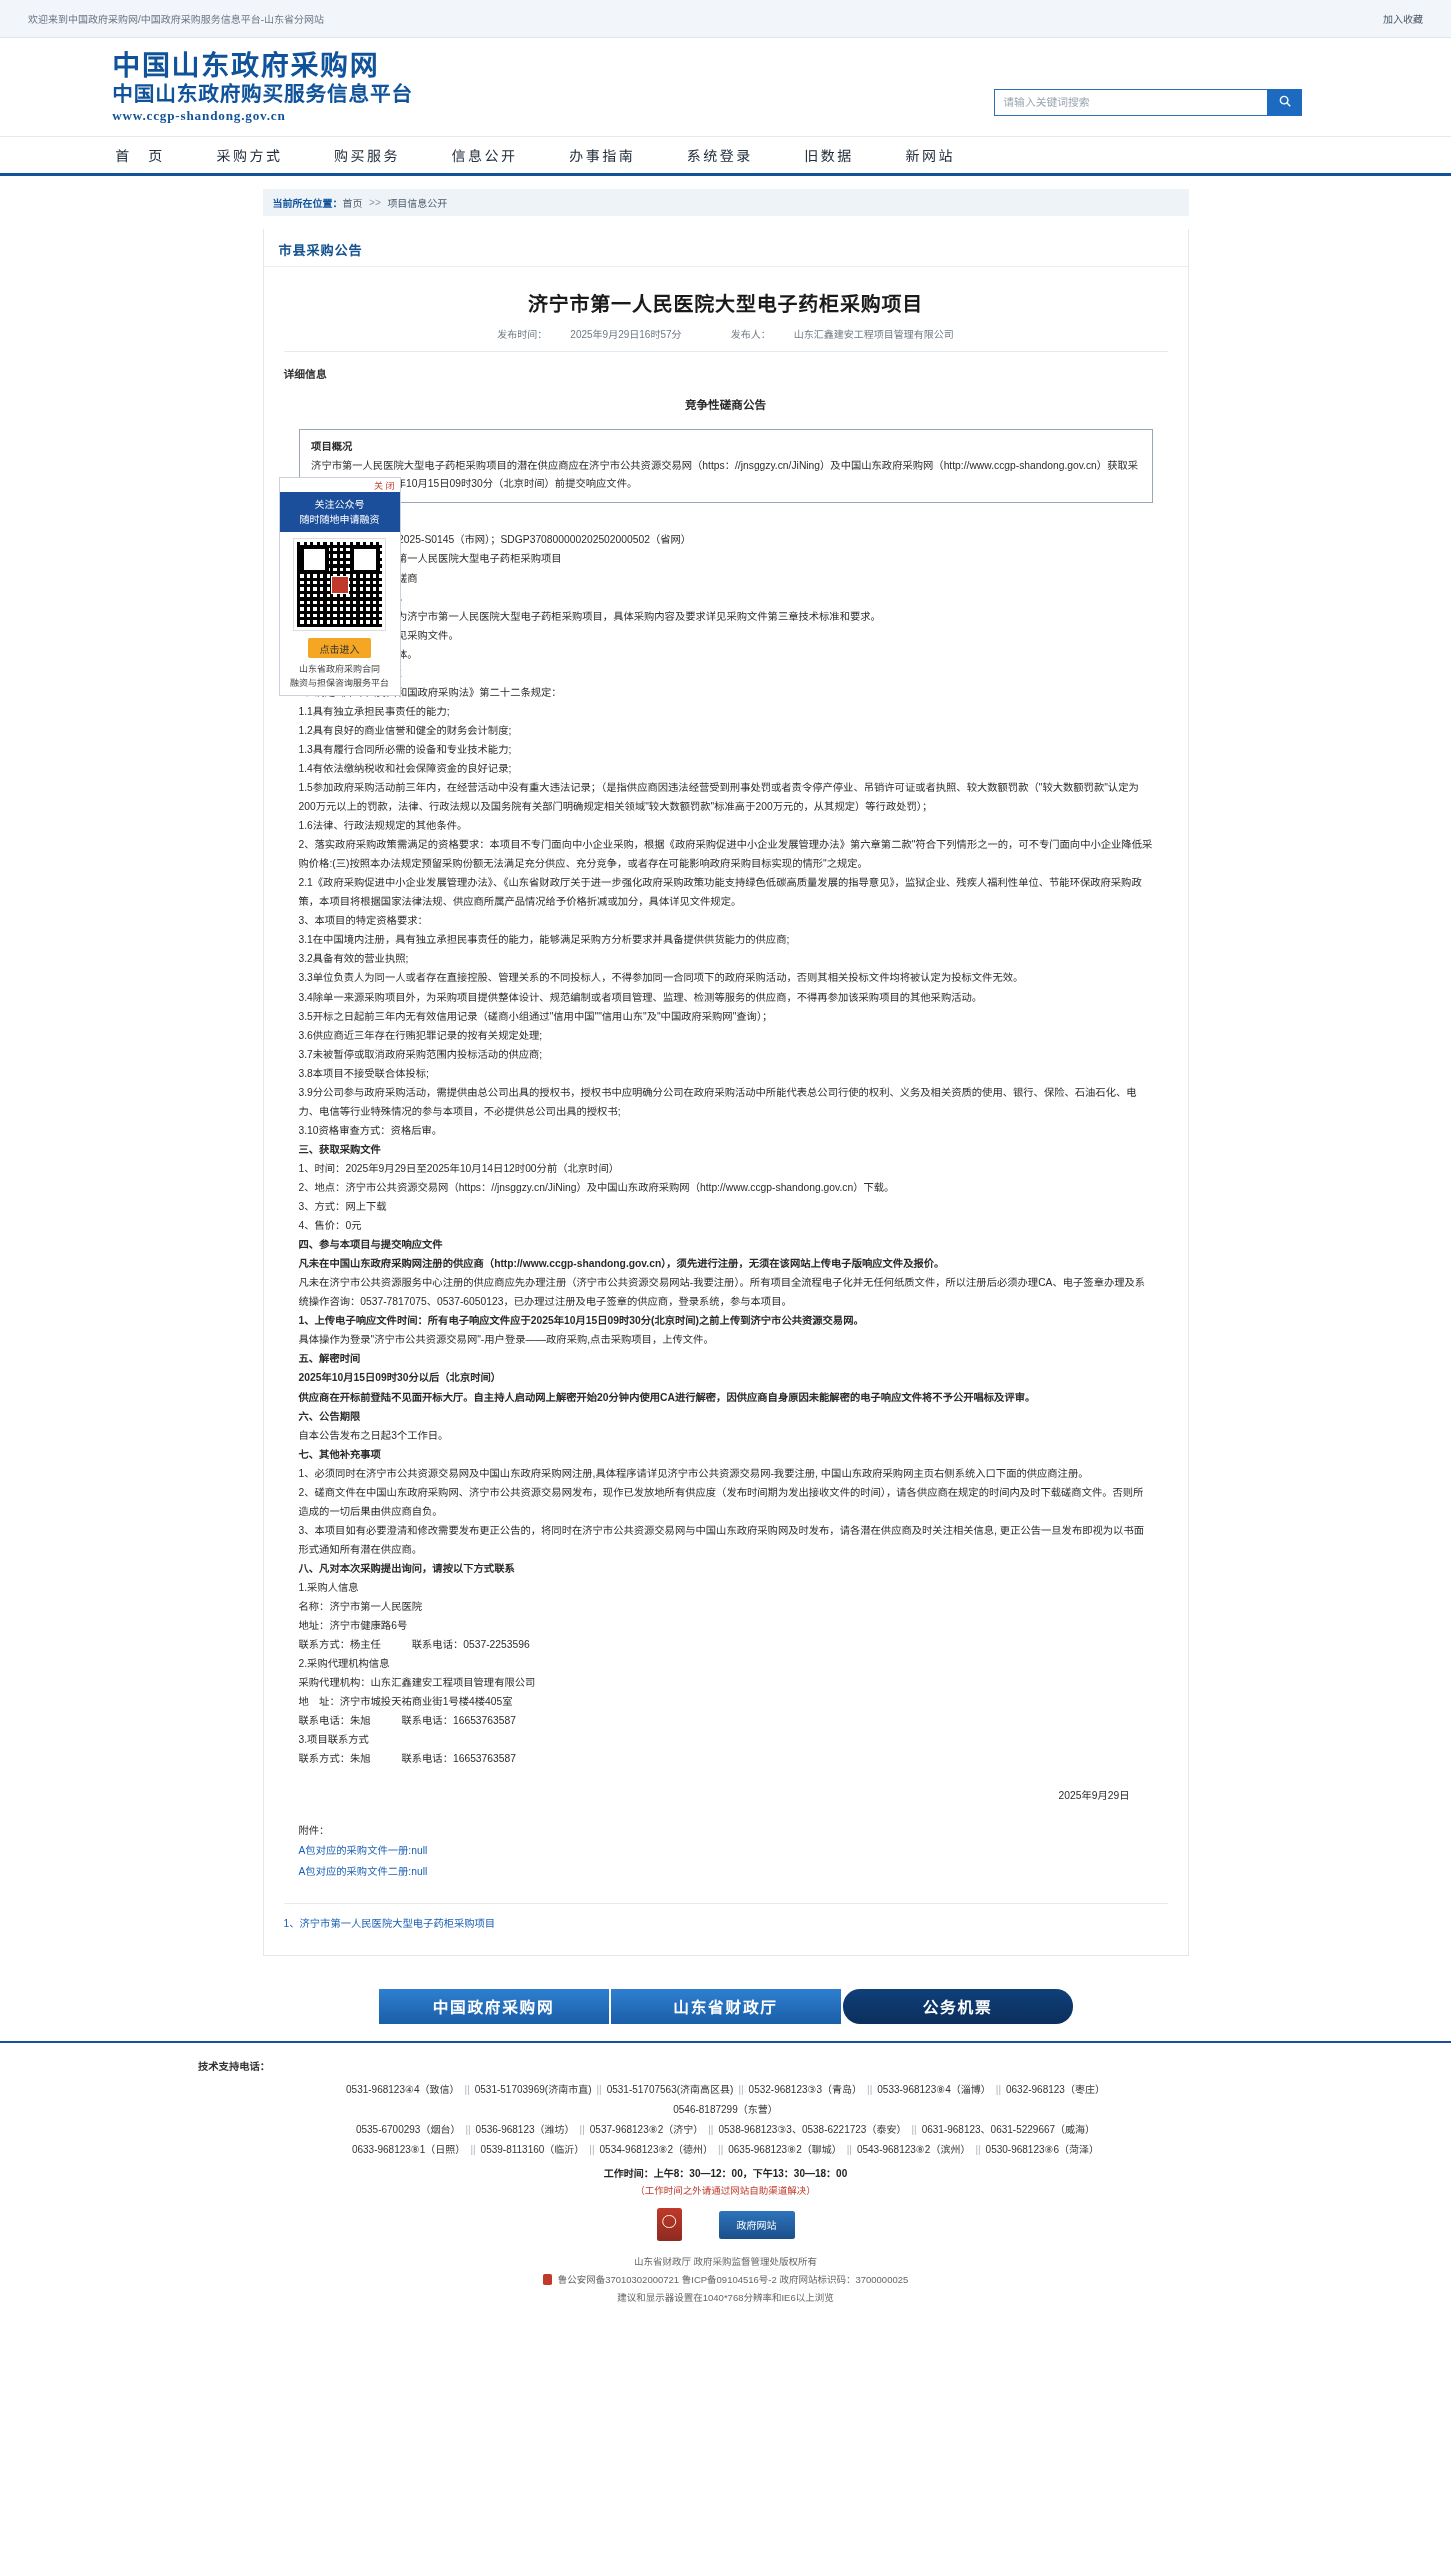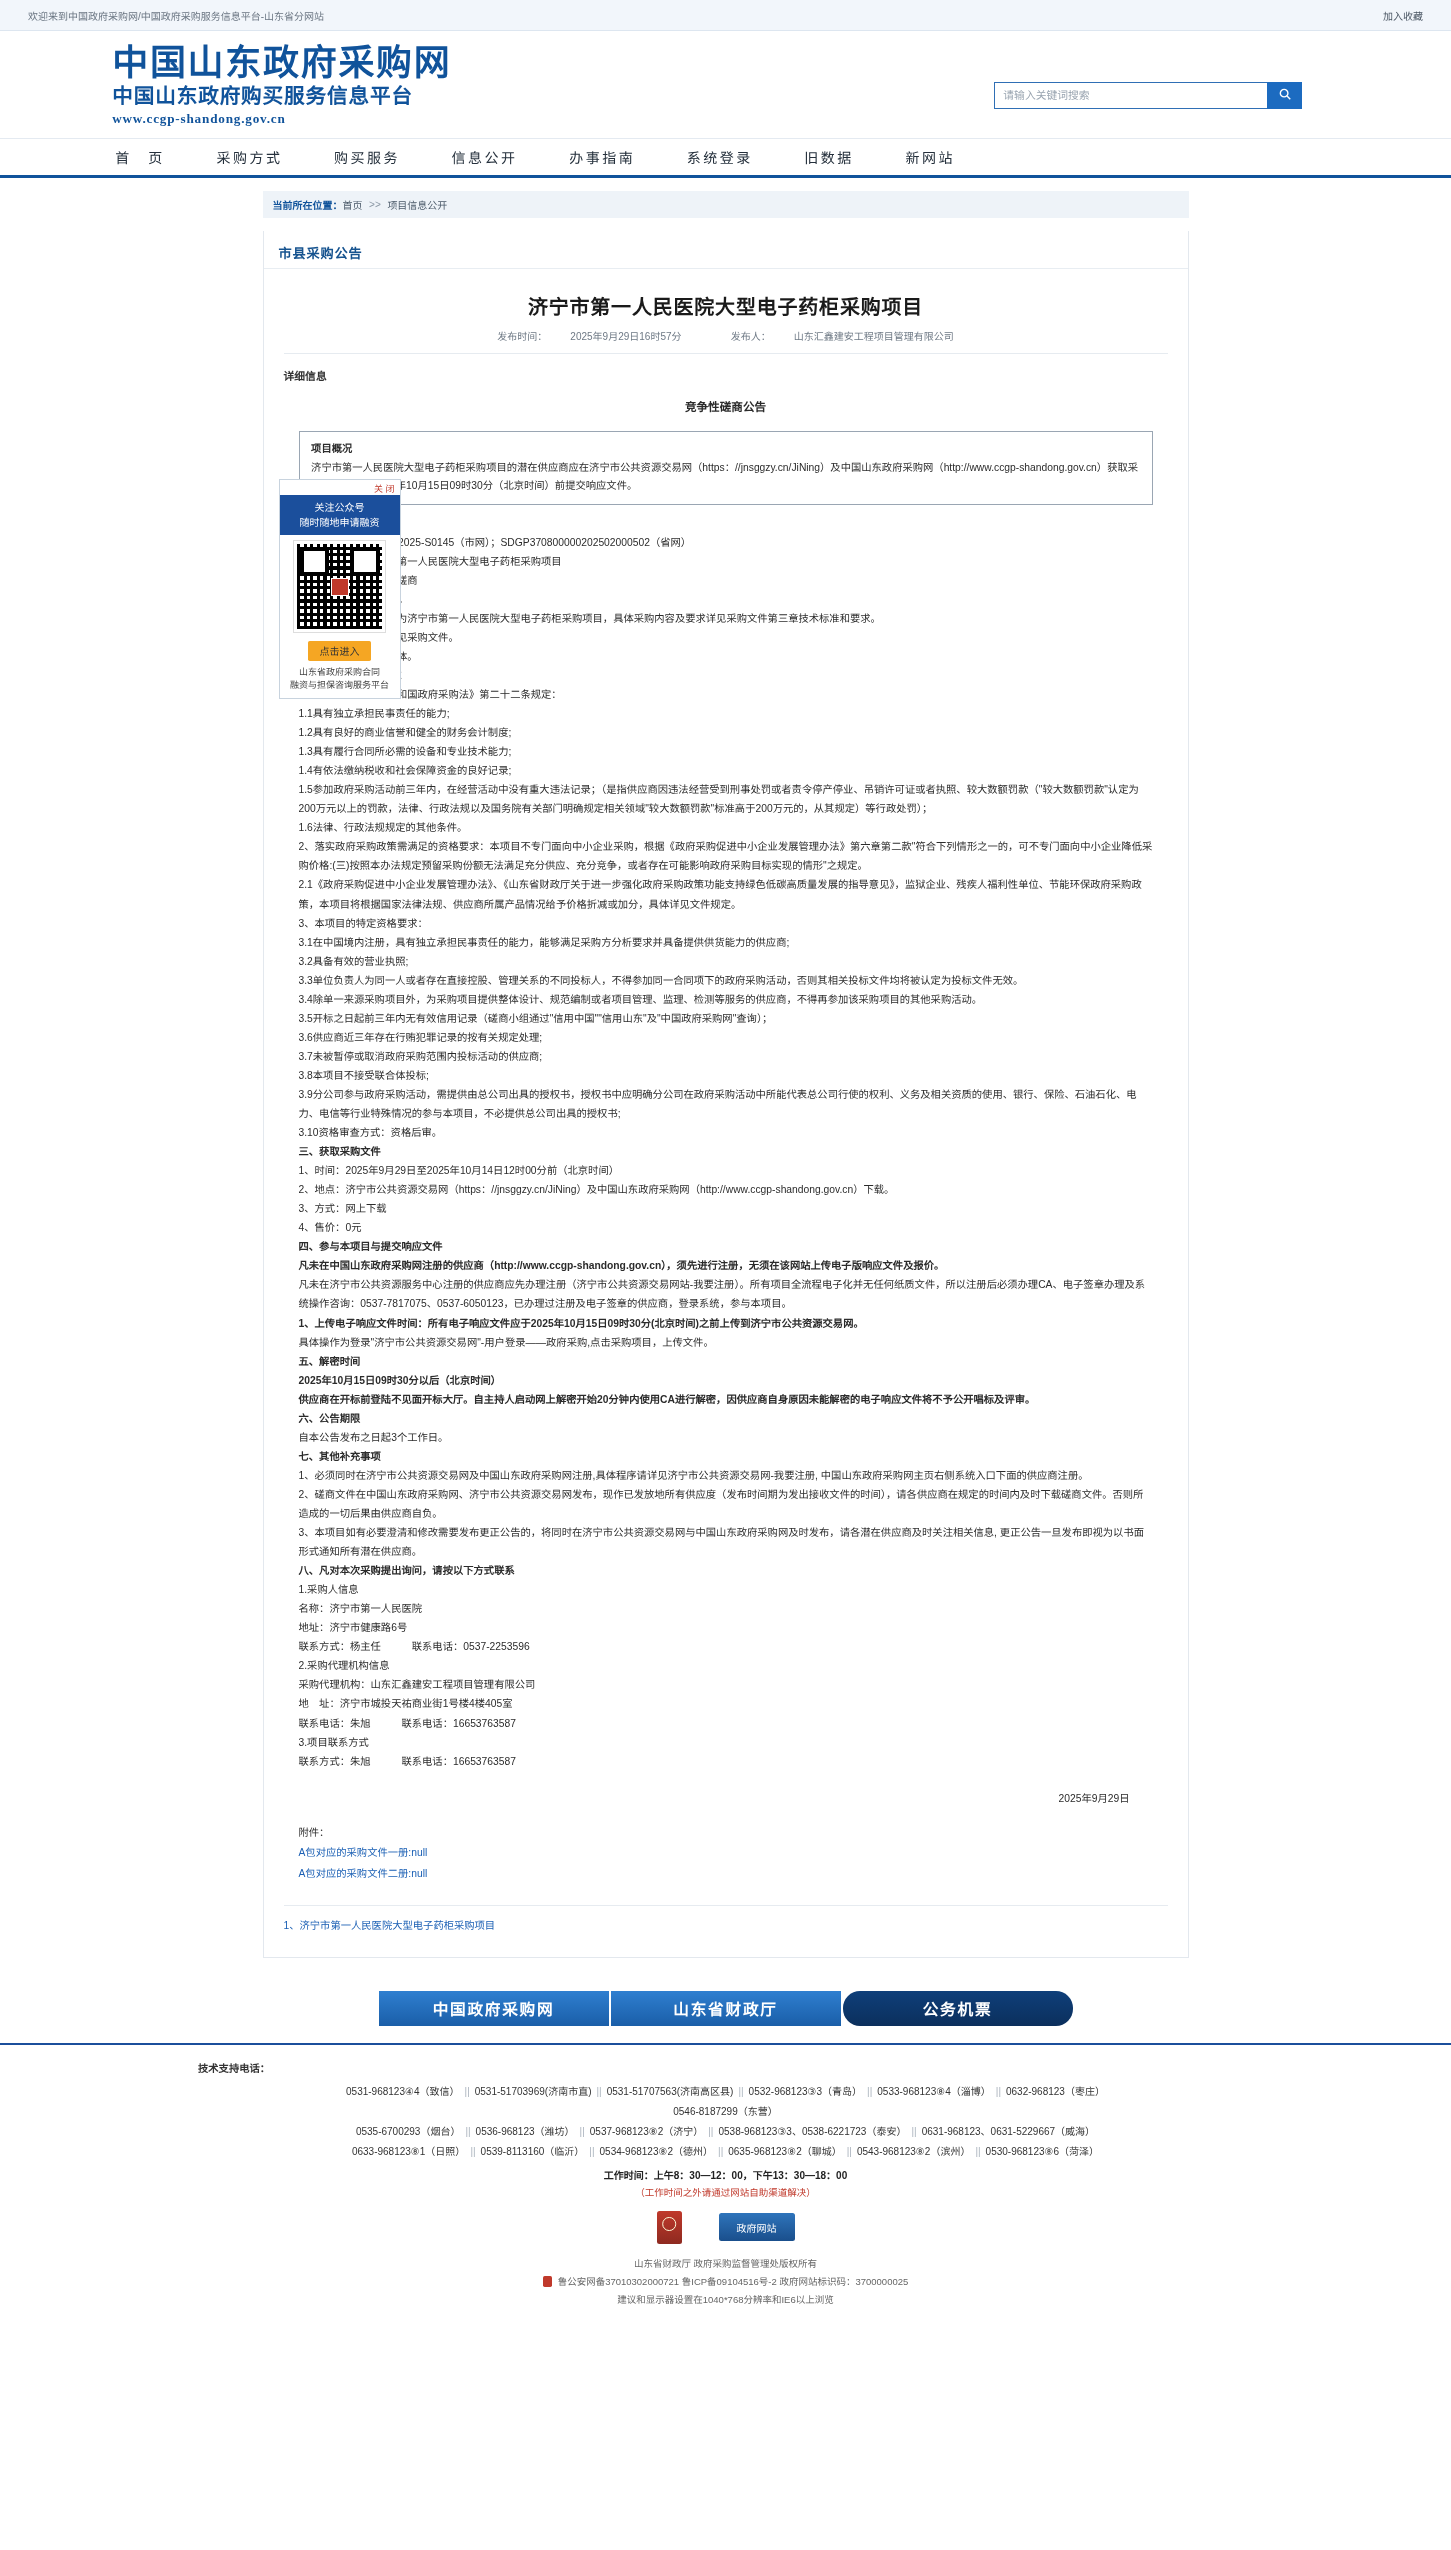--- a/index.html
+++ b/index.html
@@ -5,21 +5,21 @@
   * { box-sizing: border-box; }
   html, body { margin:0; padding:0; }
   body {
     width: 1451px;
     font-family: "Liberation Sans", "DejaVu Sans", sans-serif;
     background: #ffffff;
     color: #222;
     font-size: 10.8px;
   }
   .topbar {
-    height: 31px;
+    height: 38px;
     background: #f2f6fb;
     border-bottom: 0.8px solid #dde6f0;
     display: flex;
     align-items: center;
     justify-content: space-between;
     padding: 0 28px;
     font-size: 10px;
     color: #6b7683;
   }
   .topbar .right { color: #4a5663; }
@@ -31,21 +31,21 @@
   .header-inner {
     width: 1451px;
     margin: 0 auto;
     display: flex;
     align-items: flex-start;
     padding: 0 99px;
   }
   .logo-block { padding-left: 13.2px; }
   .logo-line1 {
     font-family: "Liberation Serif", "DejaVu Serif", serif;
-    font-size: 36px;
+    font-size: 28px;
     font-weight: bold;
     color: #10539b;
     letter-spacing: 1.7px;
     line-height: 1.15;
   }
   .logo-line2 {
     font-family: "Liberation Serif", "DejaVu Serif", serif;
     font-size: 20.7px;
     font-weight: bold;
     color: #10539b;

